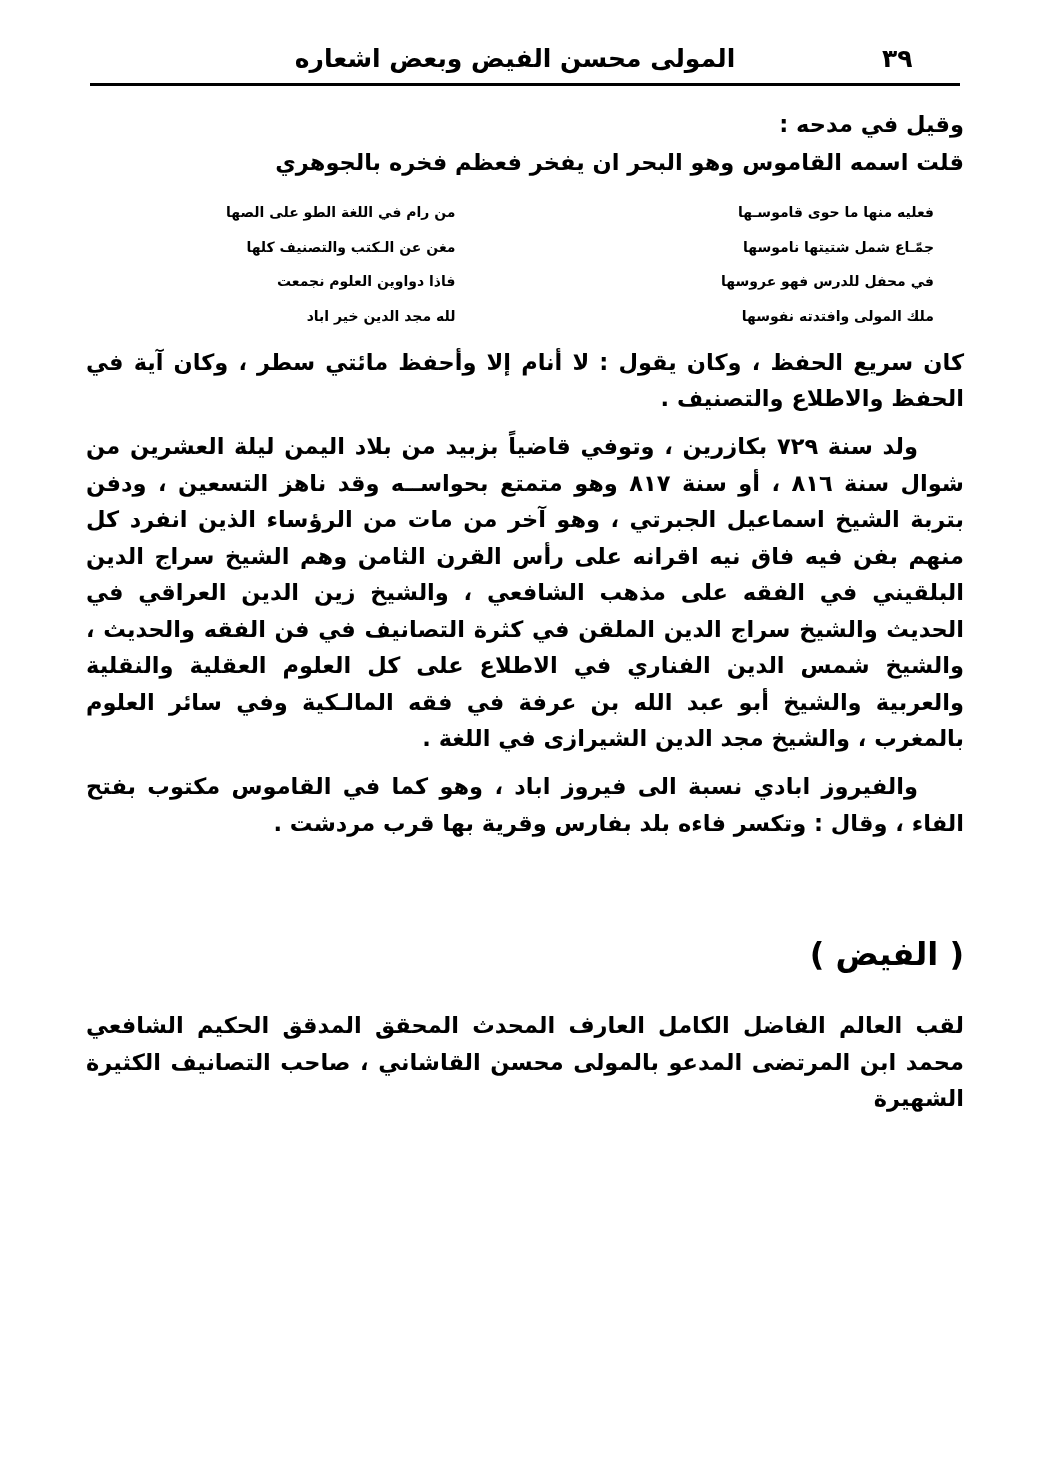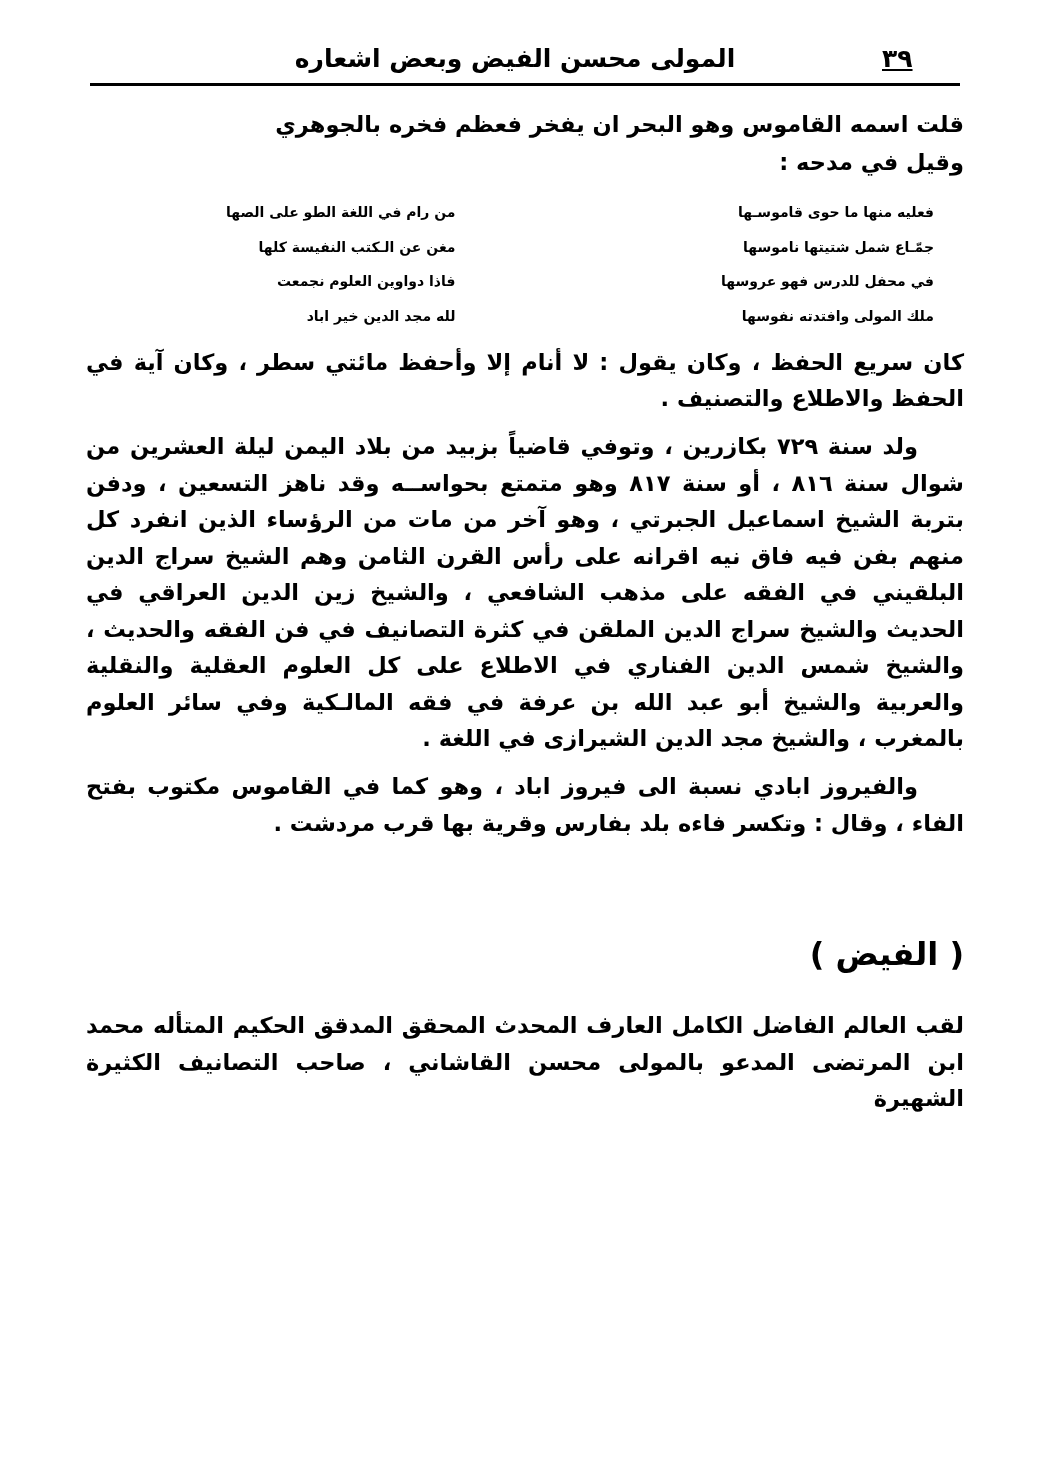--- a/index.html
+++ b/index.html
@@ -39,21 +39,20 @@
     white-space: nowrap;
     text-align: center;
     flex: 1;
     margin-right: -40px;
   }
   .page-number {
     font-size: 25px;
     font-weight: bold;
     min-width: 60px;
     text-align: left;
-    text-decoration: underline;
   }
   .rule {
     margin: 10px 4px 0 4px;
     border-top: 3px solid #000;
     height: 0;
   }
 
   
   .body {
     margin-top: 20px;
@@ -111,32 +110,32 @@
 
   <div class="header">
     <div class="header-title">المولى محسن الفيض وبعض اشعاره</div>
     <div class="page-number">٣٩</div>
   </div>
 
   <div class="rule"></div>
 
   <div class="body">
 
+    <p class="para line-left-end">وقيل في مدحه :</p>
     <p class="para line-right">قلت اسمه القاموس وهو البحر ان      يفخر   فعظم  فخره  بالجوهري</p>
-    <p class="para line-left-end">وقيل في مدحه :</p>
 
     <table class="poem">
       <tbody>
         <tr>
           <td class="second">فعليه منها ما حوى قاموسـها</td>
           <td class="first">من رام في اللغة الطو على الصها</td>
         </tr>
         <tr>
           <td class="second">جمّـاع شمل شتيتها ناموسها</td>
-          <td class="first">مغن عن الـكتب النفيسة كلها</td>
+          <td class="first">مغن عن الـكتب والتصنيف كلها</td>
         </tr>
         <tr>
           <td class="second">في محفل للدرس فهو  عروسها</td>
           <td class="first">فاذا دواوين  العلوم نجمعت</td>
         </tr>
         <tr>
           <td class="second">ملك المولى وافتدته نفوسها</td>
           <td class="first">لله مجد الدين  خير اباد</td>
         </tr>
       </tbody>
@@ -147,16 +146,16 @@
     <div class="spacer-sm"></div>
 
     <p class="para indent">ولد سنة ٧٢٩ بكازرين ، وتوفي قاضياً بزبيد من بلاد اليمن ليلة العشرين من شوال سنة ٨١٦ ، أو سنة ٨١٧ وهو متمتع بحواســه وقد ناهز التسعين ، ودفن بتربة الشيخ اسماعيل الجبرتي ، وهو آخر من مات من الرؤساء الذين انفرد كل منهم بفن فيه فاق نيه اقرانه على رأس القرن الثامن وهم الشيخ سراج الدين البلقيني في الفقه على مذهب الشافعي ، والشيخ زين الدين العراقي في الحديث والشيخ سراج الدين الملقن في كثرة التصانيف في فن الفقه والحديث ، والشيخ شمس الدين الفناري في الاطلاع على كل العلوم العقلية والنقلية والعربية والشيخ أبو عبد الله بن عرفة في فقه المالـكية وفي سائر العلوم بالمغرب ، والشيخ مجد الدين الشيرازى في اللغة .</p>
 
     <div class="spacer-sm"></div>
 
     <p class="para indent">والفيروز ابادي نسبة الى فيروز اباد ، وهو كما في القاموس مكتوب بفتح الفاء ، وقال : وتكسر فاءه بلد بفارس وقرية بها قرب مردشت .</p>
 
     <div class="section-heading">( الفيض )</div>
 
-    <p class="para">لقب العالم الفاضل الكامل العارف المحدث المحقق المدقق الحكيم المتأله محمد ابن المرتضى المدعو بالمولى محسن القاشاني ، صاحب التصانيف الكثيرة الشهيرة</p>
+    <p class="para">لقب العالم الفاضل الكامل العارف المحدث المحقق المدقق الحكيم الشافعي محمد ابن المرتضى المدعو بالمولى محسن القاشاني ، صاحب التصانيف الكثيرة الشهيرة</p>
 
   </div>
 </div>
 
 </body></html>

